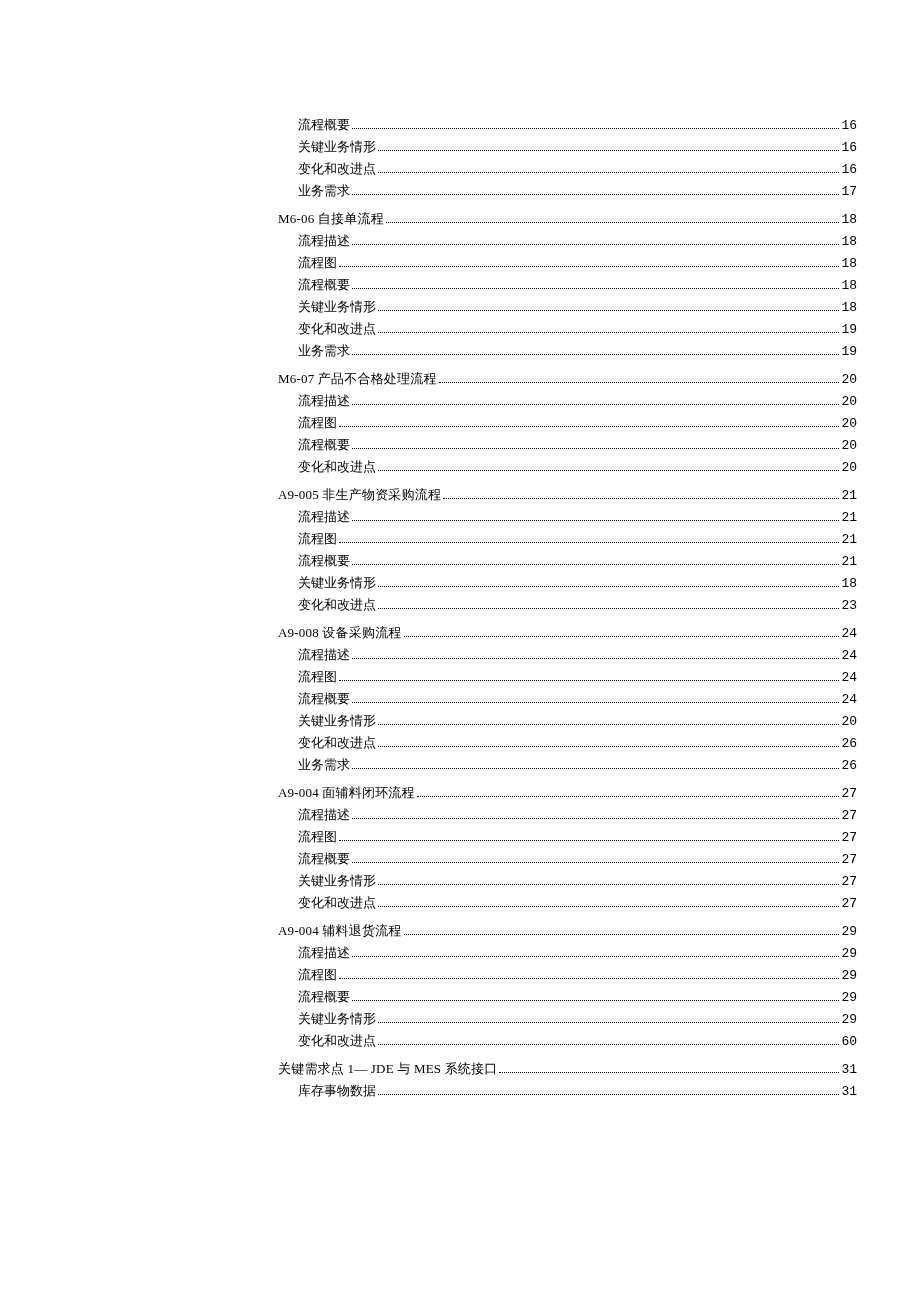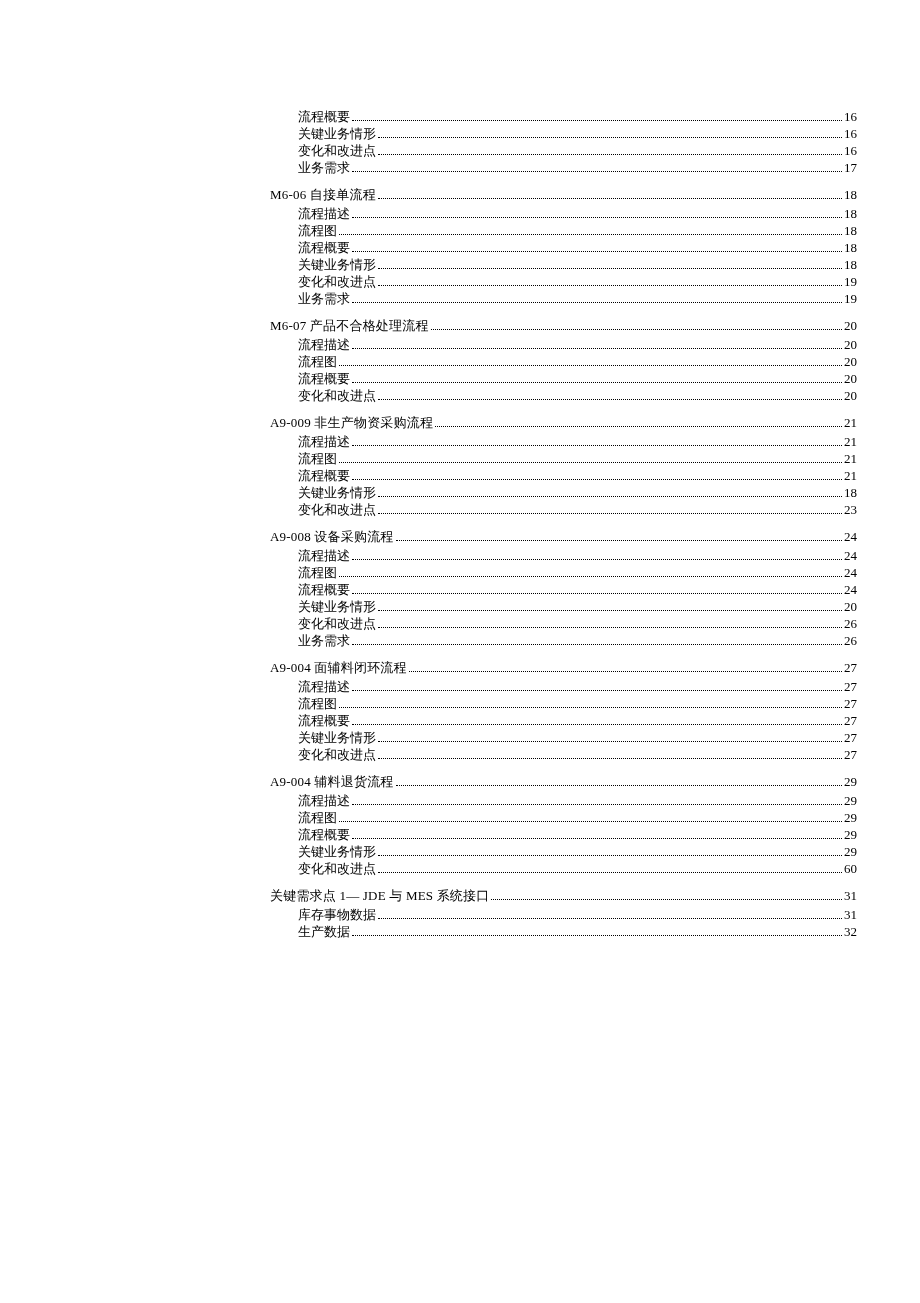--- a/index.html
+++ b/index.html
@@ -14,31 +14,31 @@
       padding-left: 270px;
       padding-right: 63px;
     }
     .toc-container { width: 587px; }
     .toc-line {
       display: flex;
       align-items: baseline;
       white-space: nowrap;
       line-height: 1.0;
     }
-    .toc-line.level1 { margin-left: 0; margin-top: 14px; margin-bottom: 6px; }
-    .toc-line.level2 { margin-left: 28px; margin-top: 0; margin-bottom: 4px; justify-content: center; }
+    .toc-line.level1 { margin-left: 8px; margin-top: 14px; margin-bottom: 6px; }
+    .toc-line.level2 { margin-left: 28px; margin-top: 8px; margin-bottom: 4px; justify-content: center; }
     .toc-label { flex: 0 0 auto; }
     .toc-dots {
       flex: 1 1 auto;
       border-bottom: 1px dotted #000;
       margin: 0 2px 2px 2px;
       min-width: 10px;
       height: 0.7em;
     }
-    .toc-page { flex: 0 0 auto; }
+    .toc-page { flex: 0 0 auto; font-family: Liberation Mono, monospace; }
     .group { margin-bottom: 0; }
     .level1 .toc-label { letter-spacing: 0.2px; }
   </style>
 </head>
 <body>
 
 <div class="toc-container" id="toc-root">
     <div class="group">
       <div class="toc-line level2">
         <span class="toc-label">流程概要</span>
@@ -120,21 +120,21 @@
         <span class="toc-page">20</span>
       </div>
       <div class="toc-line level2">
         <span class="toc-label">变化和改进点</span>
         <span class="toc-dots"></span>
         <span class="toc-page">20</span>
       </div>
     </div>
     <div class="group">
       <div class="toc-line level1">
-        <span class="toc-label">A9-009  非生产物资采购流程</span>
+        <span class="toc-label">A9-005  非生产物资采购流程</span>
         <span class="toc-dots"></span>
         <span class="toc-page">21</span>
       </div>
       <div class="toc-line level2">
         <span class="toc-label">流程描述</span>
         <span class="toc-dots"></span>
         <span class="toc-page">21</span>
       </div>
       <div class="toc-line level2">
         <span class="toc-label">流程图</span>
@@ -261,20 +261,15 @@
     <div class="group">
       <div class="toc-line level1">
         <span class="toc-label">关键需求点   1— JDE 与 MES 系统接口</span>
         <span class="toc-dots"></span>
         <span class="toc-page">31</span>
       </div>
       <div class="toc-line level2">
         <span class="toc-label">库存事物数据</span>
         <span class="toc-dots"></span>
         <span class="toc-page">31</span>
-      </div>
-      <div class="toc-line level2">
-        <span class="toc-label">生产数据</span>
-        <span class="toc-dots"></span>
-        <span class="toc-page">32</span>
       </div>
     </div>
   </div>
 
 </body></html>

